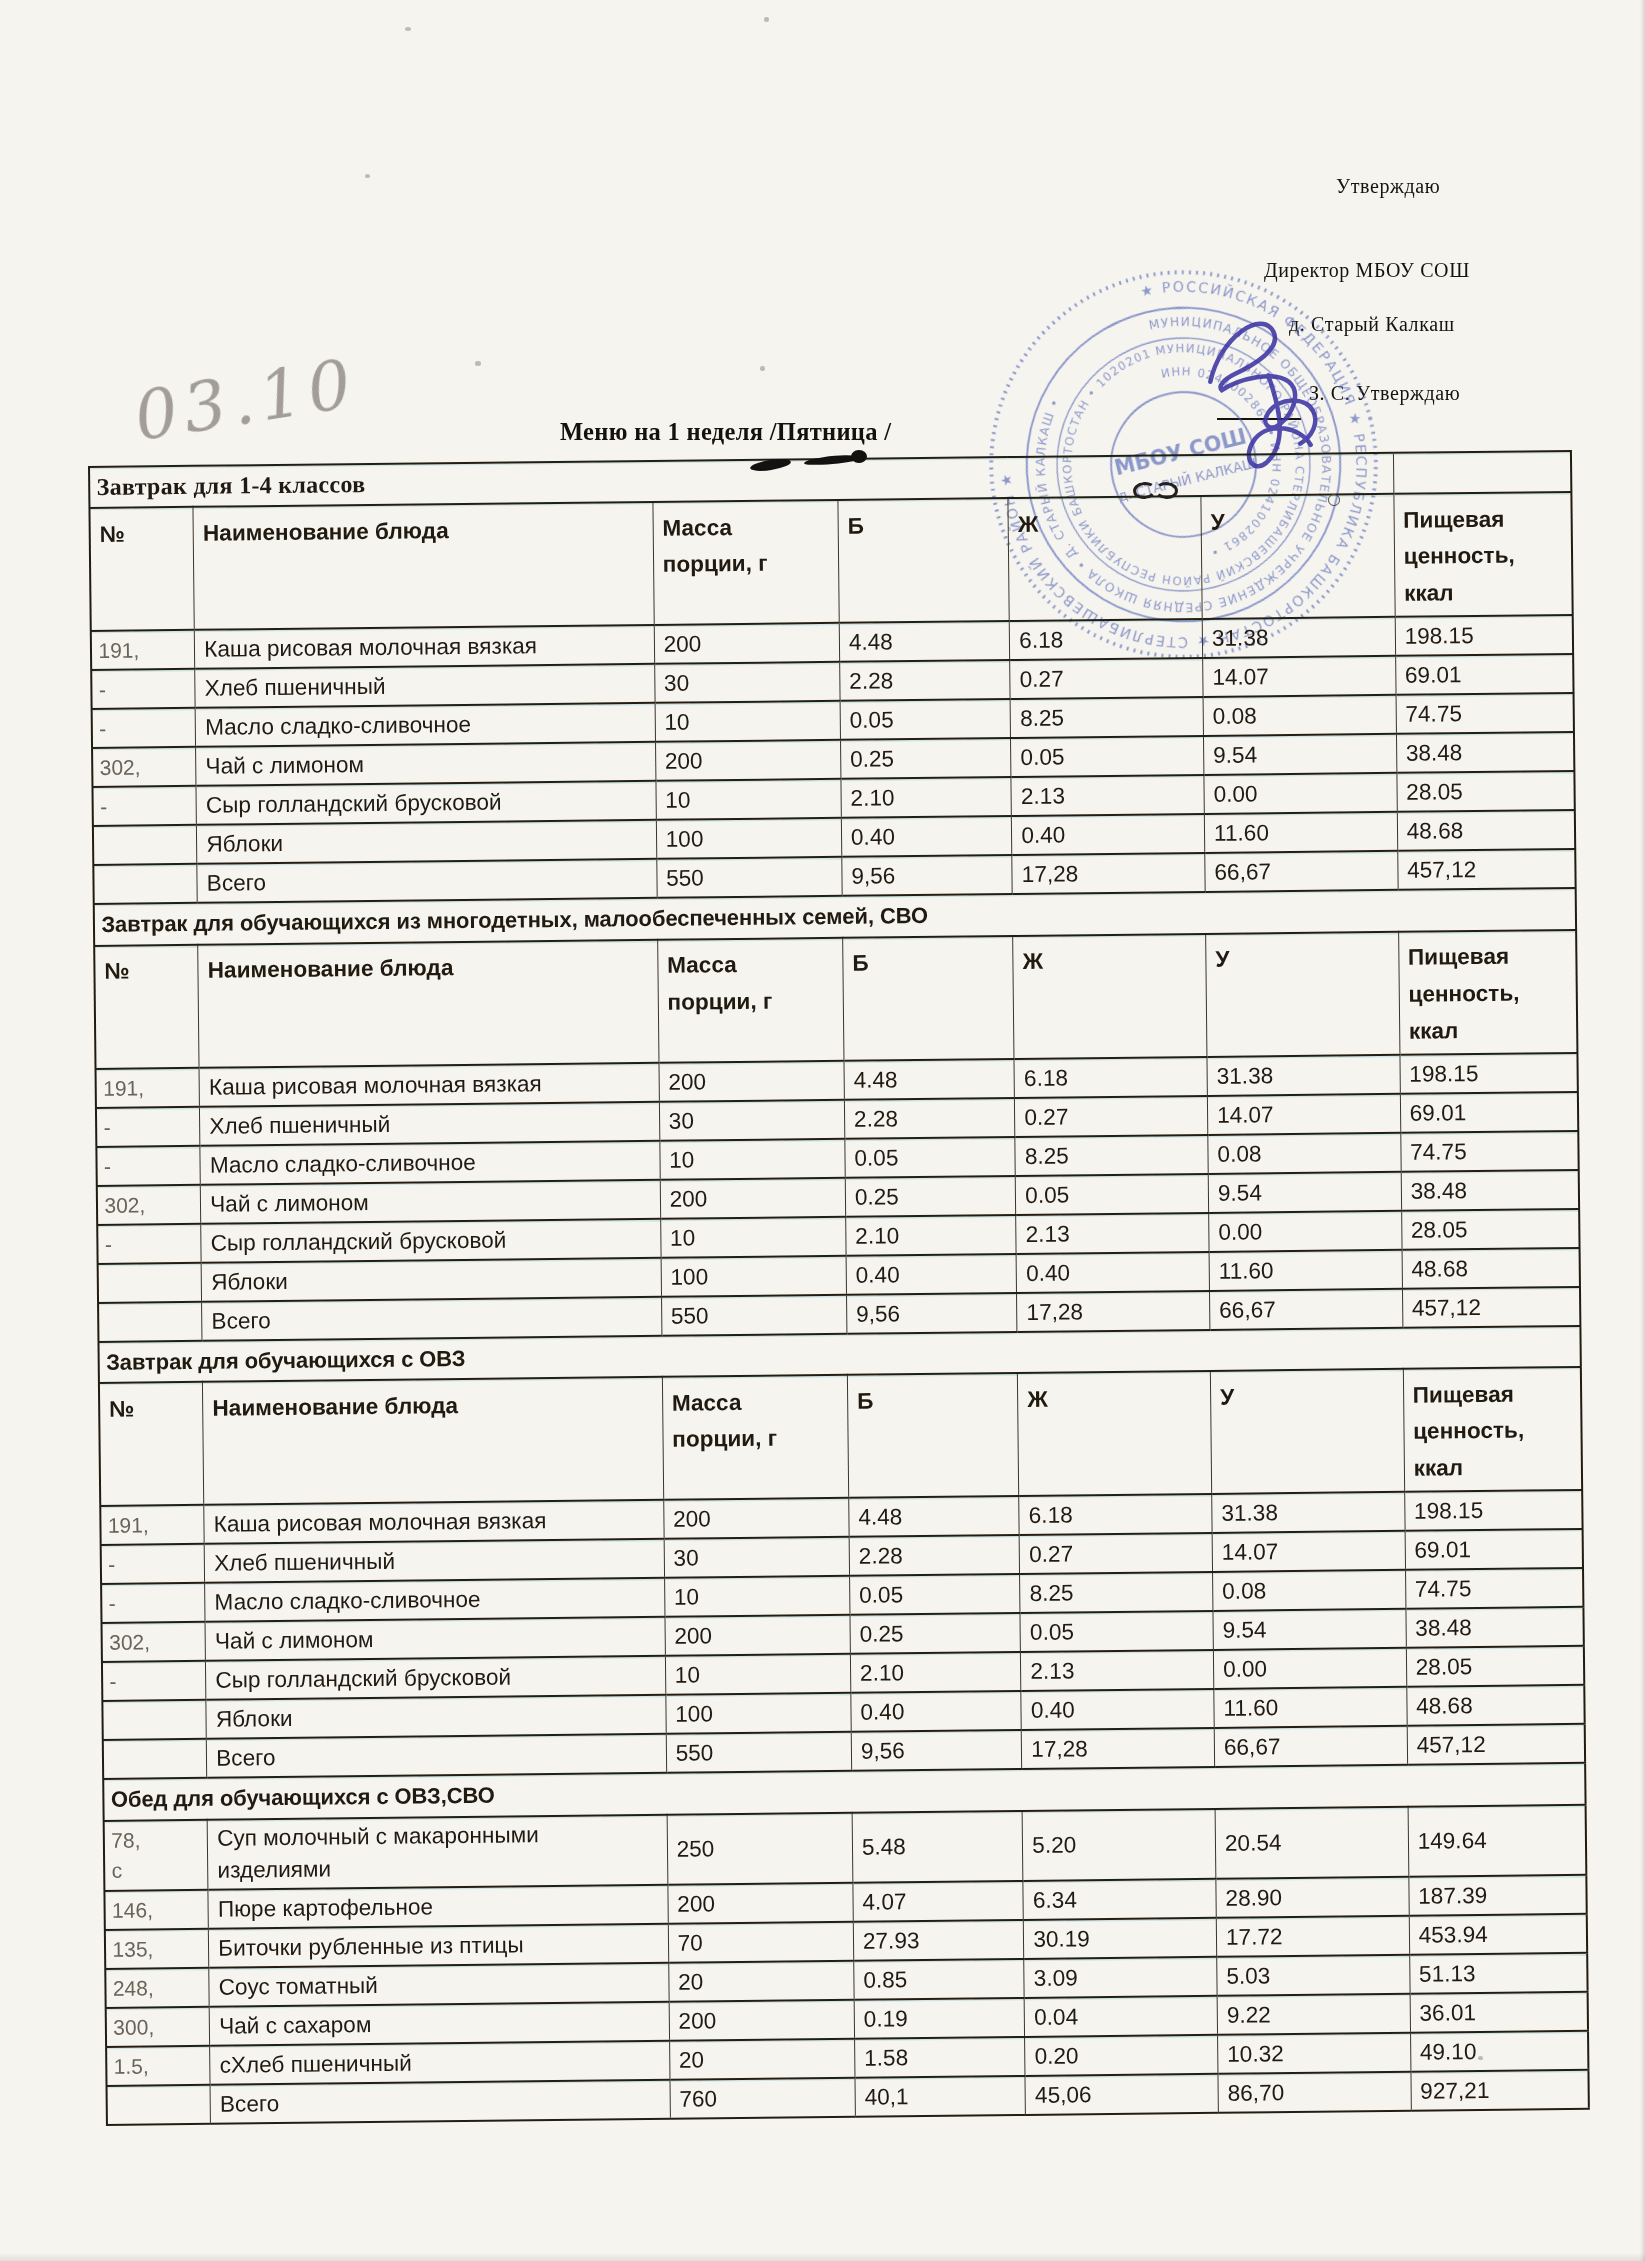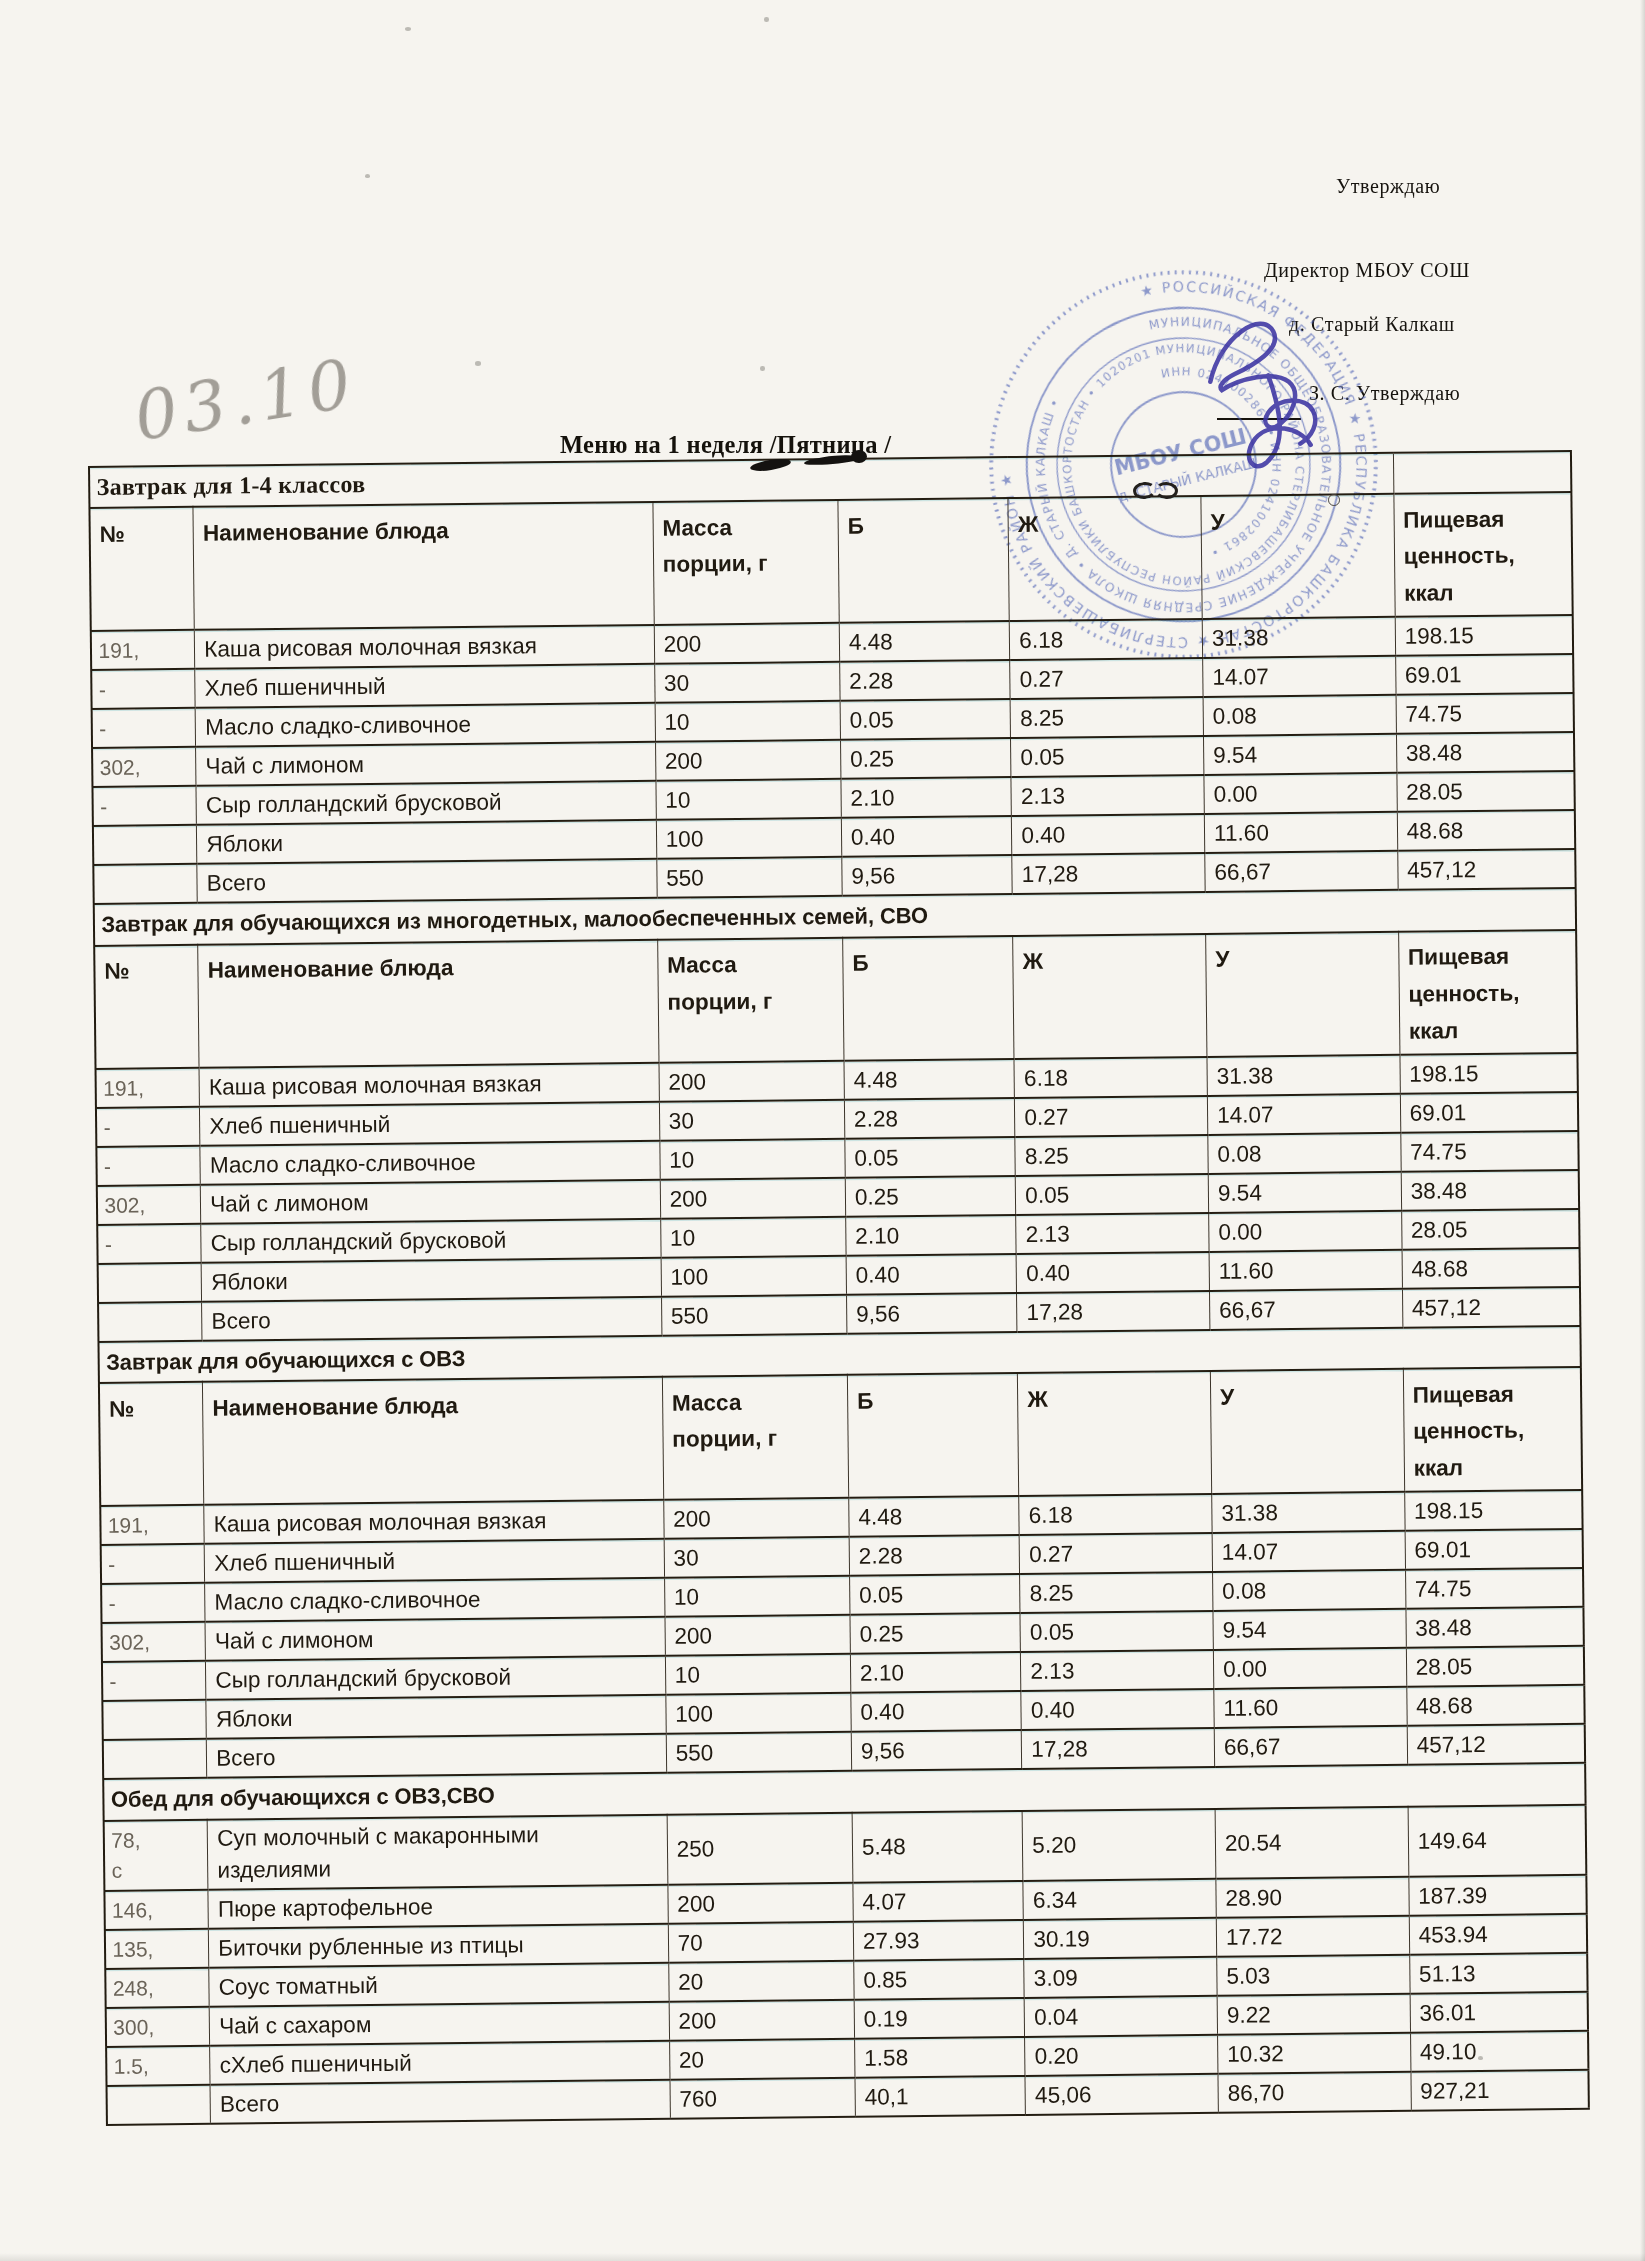--- a/index.html
+++ b/index.html
@@ -30,21 +30,21 @@
     position:absolute;left:134px;top:361px;
     font-family:"DejaVu Serif",serif;font-style:italic;
     font-size:67px;color:#a29e97;letter-spacing:6.4px;
     transform:rotate(-9deg);filter:blur(0.5px);
   }
 
   
   .doc-title{
     position:absolute;left:560px;top:418px;
     font-family:"Liberation Serif",serif;font-weight:bold;font-size:24.5px;color:#15120c;
-    letter-spacing:0.3px;white-space:nowrap;margin-top:13px;
+    letter-spacing:0.3px;white-space:nowrap;
   }
 
   
   .stamp{position:absolute;left:977px;top:258px;width:413px;height:413px;opacity:.62;transform:rotate(-14deg);filter:blur(0.3px);pointer-events:none;}
   .stamp text{font-family:"DejaVu Sans",sans-serif;}
 
   
   .signature{position:absolute;left:1191px;top:298px;width:148px;height:174px;pointer-events:none;}
 
   

